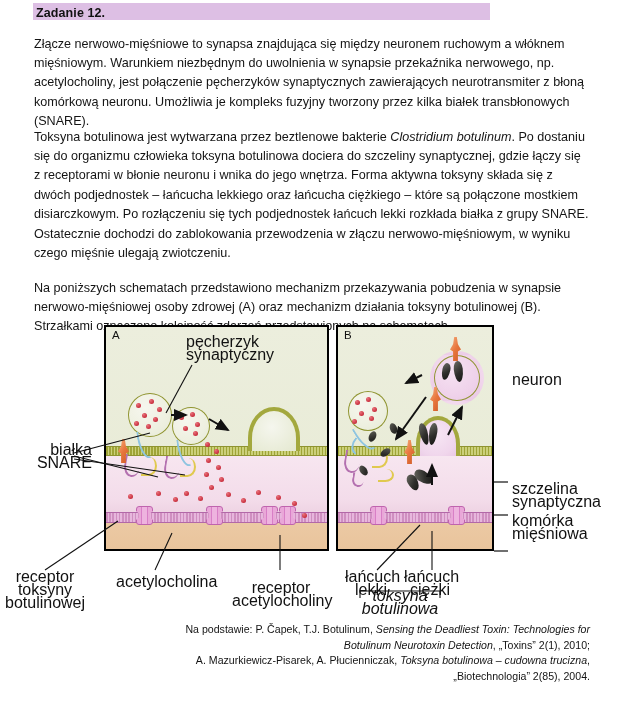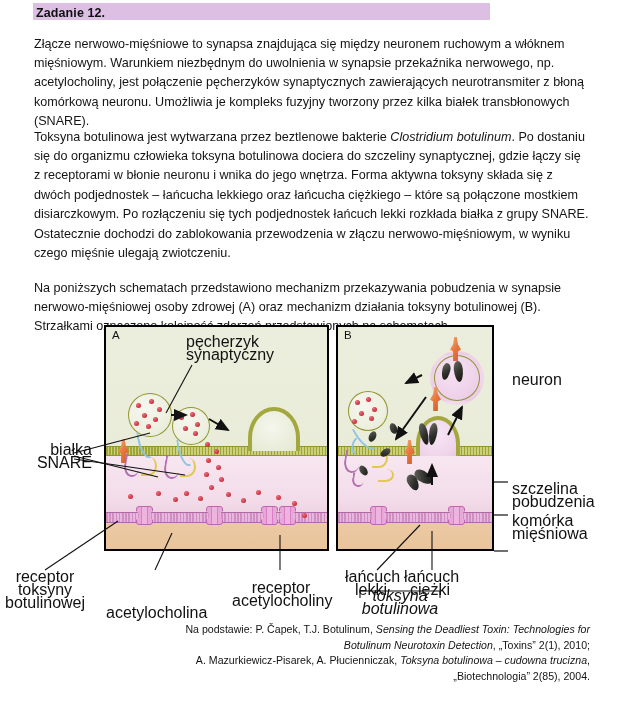--- a/index.html
+++ b/index.html
@@ -418,33 +418,33 @@
   </svg>
 
   <div class="fig-label" style="left:186px; top:10px;">pęcherzyk
 synaptyczny</div>
   <div class="fig-label r" style="left:36px; top:118px; width:56px;">białka
 SNARE</div>
 
   <div class="fig-label c" style="left:5px; top:245px; width:80px;">receptor
 toksyny
 botulinowej</div>
-  <div class="fig-label c" style="left:106px; top:250px; width:92px;margin-top:31px;">acetylocholina</div>
+  <div class="fig-label c" style="left:116px; top:250px; width:92px;">acetylocholina</div>
   <div class="fig-label c" style="left:232px; top:256px; width:98px;">receptor
 acetylocholiny</div>
 
   <div class="fig-label c" style="left:345px; top:245px; width:52px;">łańcuch
 lekki</div>
   <div class="fig-label c" style="left:404px; top:245px; width:52px;">łańcuch
 ciężki</div>
   <div class="fig-label c" style="left:340px; top:264px; width:120px;font-style:italic;">toksyna botulinowa</div>
 
   <div class="fig-label" style="left:512px; top:48px;">neuron</div>
   <div class="fig-label" style="left:512px; top:157px;">szczelina
-pobudzenia</div>
+synaptyczna</div>
   <div class="fig-label" style="left:512px; top:189px;">komórka
 mięśniowa</div>
 </div>
 
 <div id="source">
   <span class="line"><span>Na podstawie: P. Čapek, T.J. Botulinum, </span><span class="it">Sensing the Deadliest Toxin: Technologies for</span></span>
   <span class="line"><span class="it">Botulinum Neurotoxin Detection</span><span>, „Toxins” 2(1), 2010;</span></span>
   <span class="line"><span>A. Mazurkiewicz-Pisarek, A. Płucienniczak, </span><span class="it">Toksyna botulinowa – cudowna trucizna</span><span>,</span></span>
   <span class="line">„Biotechnologia” 2(85), 2004.</span>
 </div>

